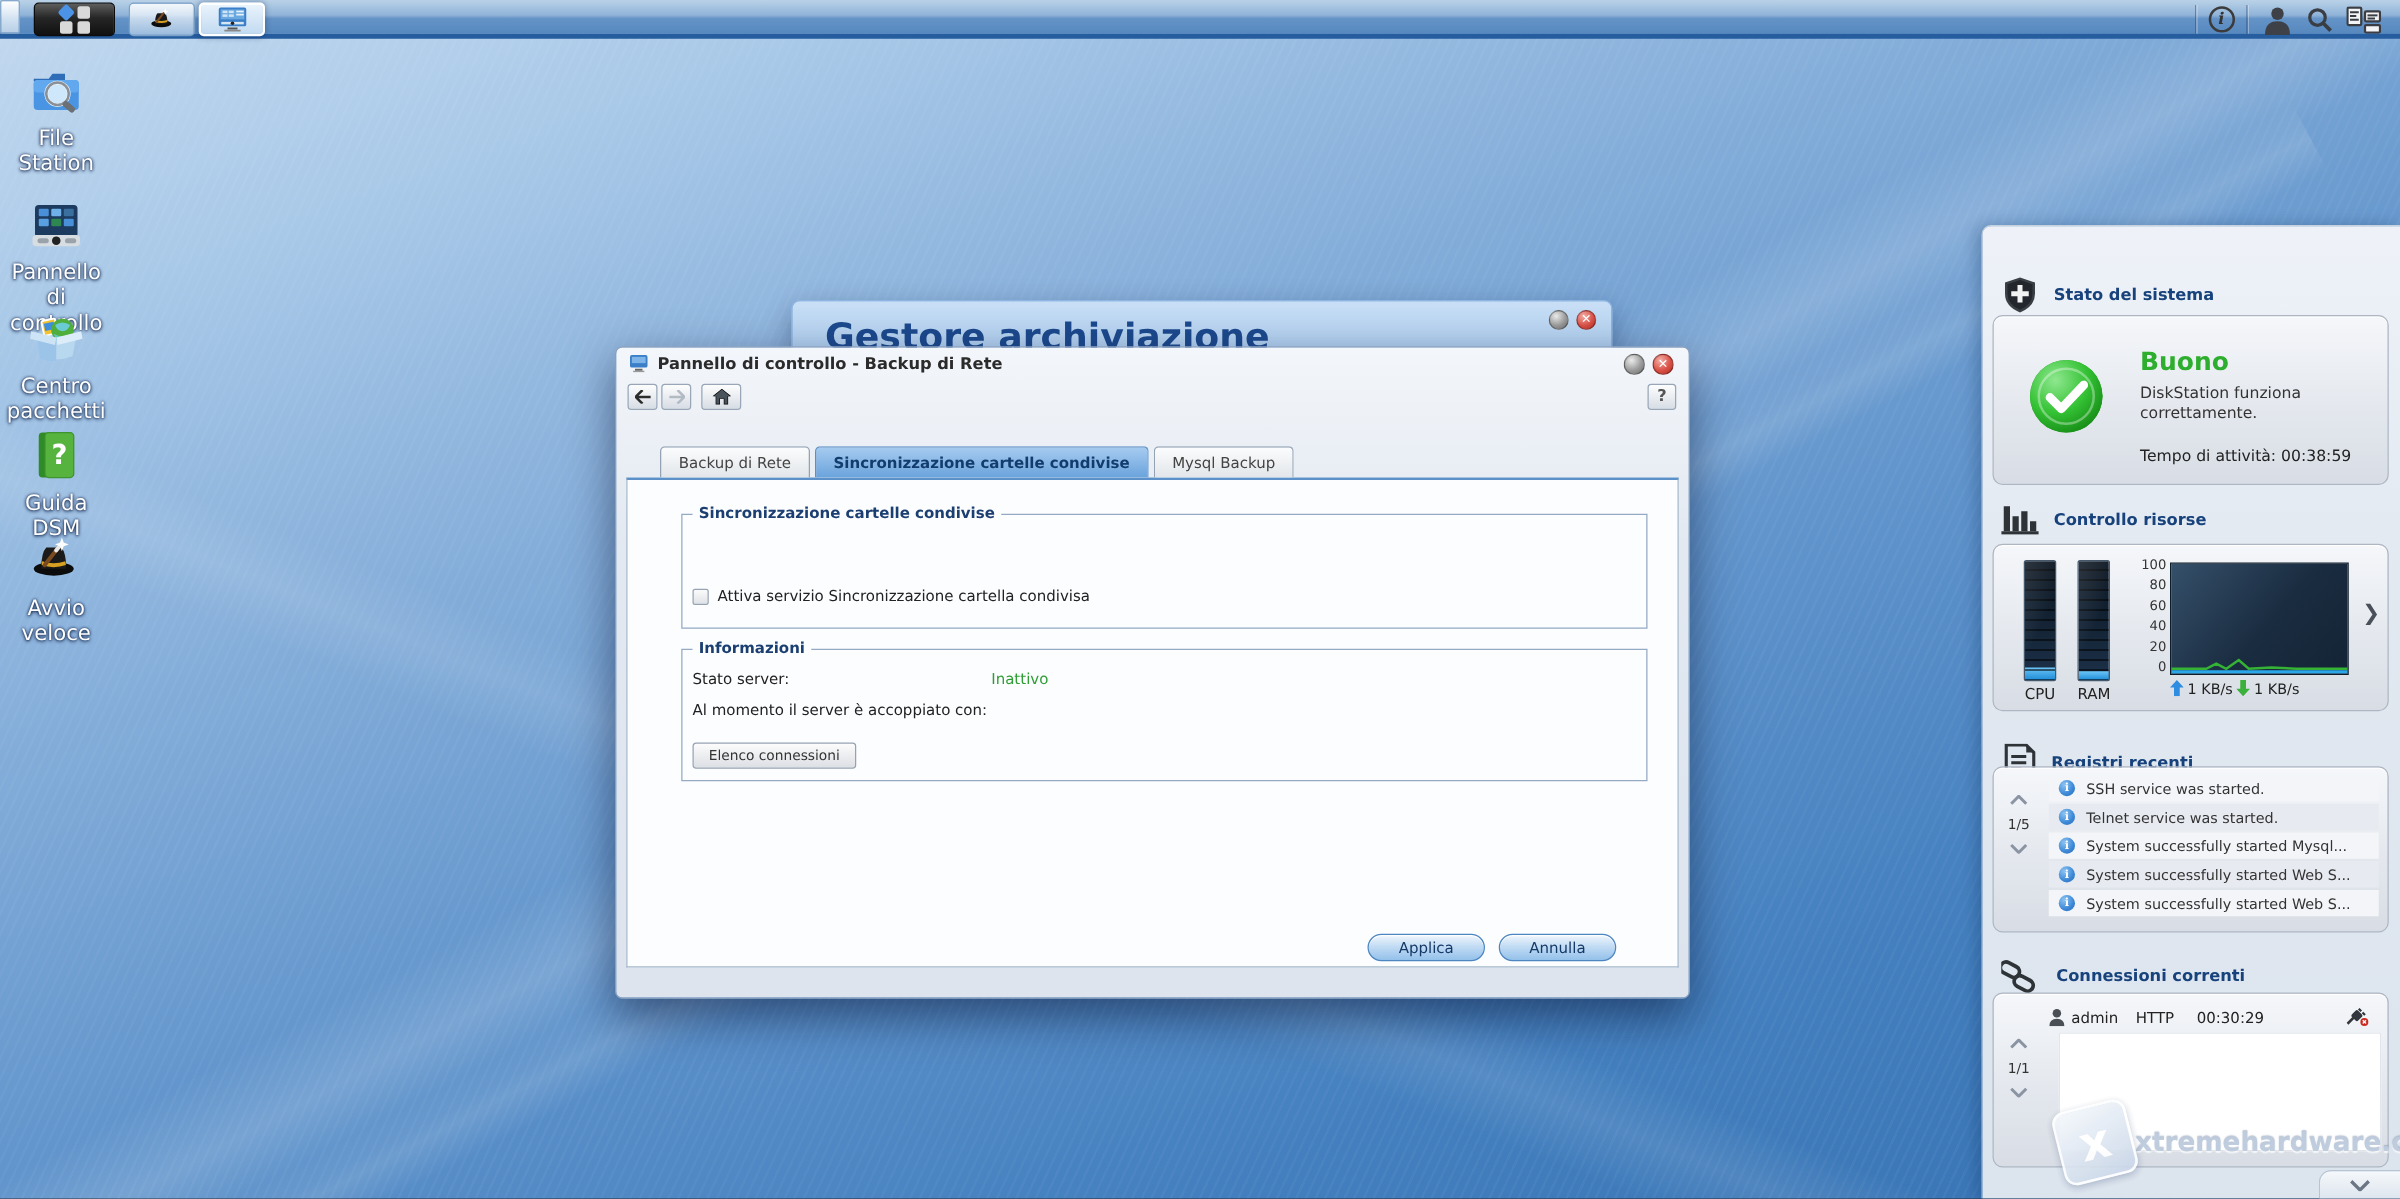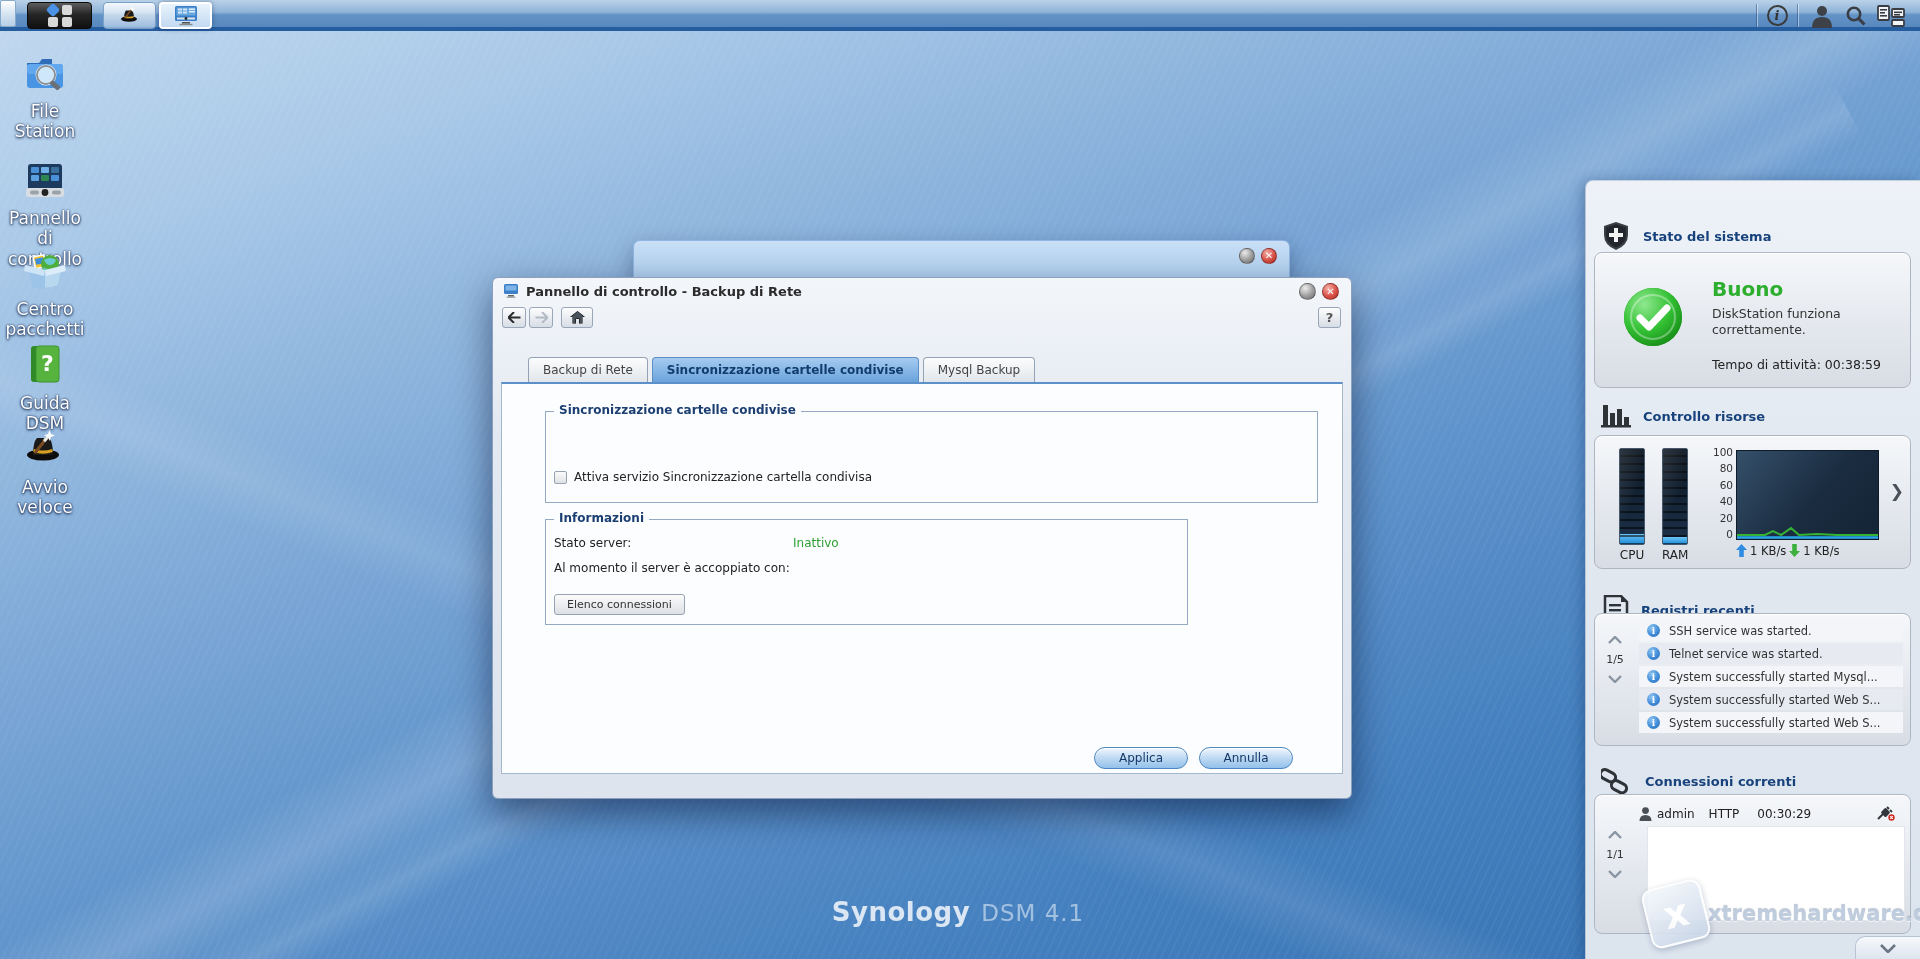--- a/index.html
+++ b/index.html
@@ -66,21 +66,21 @@
   .dlg-content{position:absolute; left:8px; right:8px; top:104px; bottom:24px; background:#fcfdff;
     border:1px solid #a4b8cc; border-top:2px solid #5b91c8; box-sizing:border-box;}
   .tabstrip{position:absolute; left:8px; top:79px; height:25px; display:flex; padding-left:27px; z-index:2;}
   .tab{height:25px; box-sizing:border-box; padding:0 14px; margin-right:4px; display:flex; align-items:center;
     border:1px solid #93a2b4; border-bottom:none; border-radius:4px 4px 0 0; font-size:12px; color:#444;
     background:linear-gradient(180deg,#fbfcfd,#e2e6ea); cursor:pointer; white-space:nowrap;}
   .tab.active{background:linear-gradient(180deg,#a6cbf0,#6aa3dc); border-color:#5d8fc4; color:#123c6e; font-weight:bold;}
   .group{position:absolute; border:1px solid #93a9c4; box-sizing:border-box;}
   .group-legend{position:absolute; top:-9px; left:8px; background:#fcfdff; padding:0 5px; font-size:12px; font-weight:bold; color:#1c3f72; white-space:nowrap;}
   .g-sync{left:43px; top:27px; width:773px; height:92px;}
-  .g-info{left:43px; top:135px; width:643px; height:106px;}
+  .g-info{left:43px; top:135px; width:773px; height:106px;}
   .g-text{position:absolute; left:8px; top:14px; width:730px; font-size:12px; color:#222; line-height:1.35;}
   .chk-row{position:absolute; left:8px; top:58px; display:flex; align-items:center; cursor:pointer;}
   .checkbox{width:13px; height:13px; box-sizing:border-box; border:1px solid #97a3b2; border-radius:2px;
     background:linear-gradient(180deg,#fbfbfb,#dfe2e6);}
   .chk-row span{margin-left:7px; font-size:12px; color:#222;}
   .info-row-label{position:absolute; left:8px; top:16px; font-size:12px; color:#222;}
   .info-row-value{position:absolute; left:247px; top:16px; font-size:12px; font-weight:normal; color:#2f9e33;}
   .paired-text{position:absolute; left:8px; top:40px; width:240px; font-size:12px; color:#222; line-height:1.35;}
   .small-btn{position:absolute; left:8px; top:74px; height:21px; padding:0 12px; border-radius:3px; box-sizing:border-box;
     background:linear-gradient(180deg,#fcfcfc,#dcdfe4); border:1px solid #96a2b2; font-size:11px; color:#333;
@@ -141,24 +141,20 @@
 </style>
 </head>
 <body>
 
 <div id="root">
   <div class="texture"></div>
   <div class="beam b1"></div>
   <div class="beam b2"></div>
   <div class="beam b3"></div>
 
-  <div class="footer-brand">
-    <span class="fb-syno">Synology</span>
-    <span class="fb-dsm">DSM 4.1</span>
-  </div>
 
   <div class="desk-icon" style="top:48px;">
     <div class="ic">
       <svg width="48" height="48" viewBox="0 0 48 48">
         <path d="M6 14 h12 l3-4 h10 v6 H6 z" fill="#2f6db8"></path>
         <rect x="6" y="15" width="36" height="24" rx="3" fill="#4a94e4"></rect>
         <rect x="6" y="15" width="36" height="10" rx="3" fill="#62a8ef"></rect>
         <circle cx="25" cy="26" r="9" fill="#cfe7fa" stroke="#e8f3fc" stroke-width="3"></circle>
         <circle cx="25" cy="26" r="9" fill="none" stroke="#8a9096" stroke-width="2"></circle>
         <rect x="31.5" y="31" width="11" height="5" rx="2" transform="rotate(40 31.5 31)" fill="#6a7076"></rect>
@@ -224,20 +220,21 @@
         <path d="M12.7 24 q9 3 18.6 0 l.4 3 q-9.6 3.4-19.4 0z" fill="#d8a020"></path>
         <rect x="26" y="10" width="3.2" height="22" rx="1.5" transform="rotate(38 26 10)" fill="#7a4a20"></rect>
         <rect x="26" y="10" width="3.2" height="7" rx="1.5" transform="rotate(38 26 10)" fill="#e8e8e8"></rect>
         <path d="M27 9 l1.5-4 1.5 4 4 1.5-4 1.5-1.5 4-1.5-4-4-1.5z" fill="#ffffff" opacity=".95"></path>
       </svg>
     </div>
     <div class="lbl">Avvio veloce</div>
   </div>
 
   <div class="bg-window">
+    <div class="bw-title">Gestore archiviazione</div>
     <div class="bw-controls">
       <div class="sphere min"></div>
       <div class="sphere close">✕</div>
     </div>
   </div>
 
   <div class="dialog">
     <div class="dlg-titlebar">
       <svg width="16" height="14" viewBox="0 0 16 14">
         <rect x="1" y="0" width="14" height="10" rx="1.5" fill="#3a7fc8"></rect>

